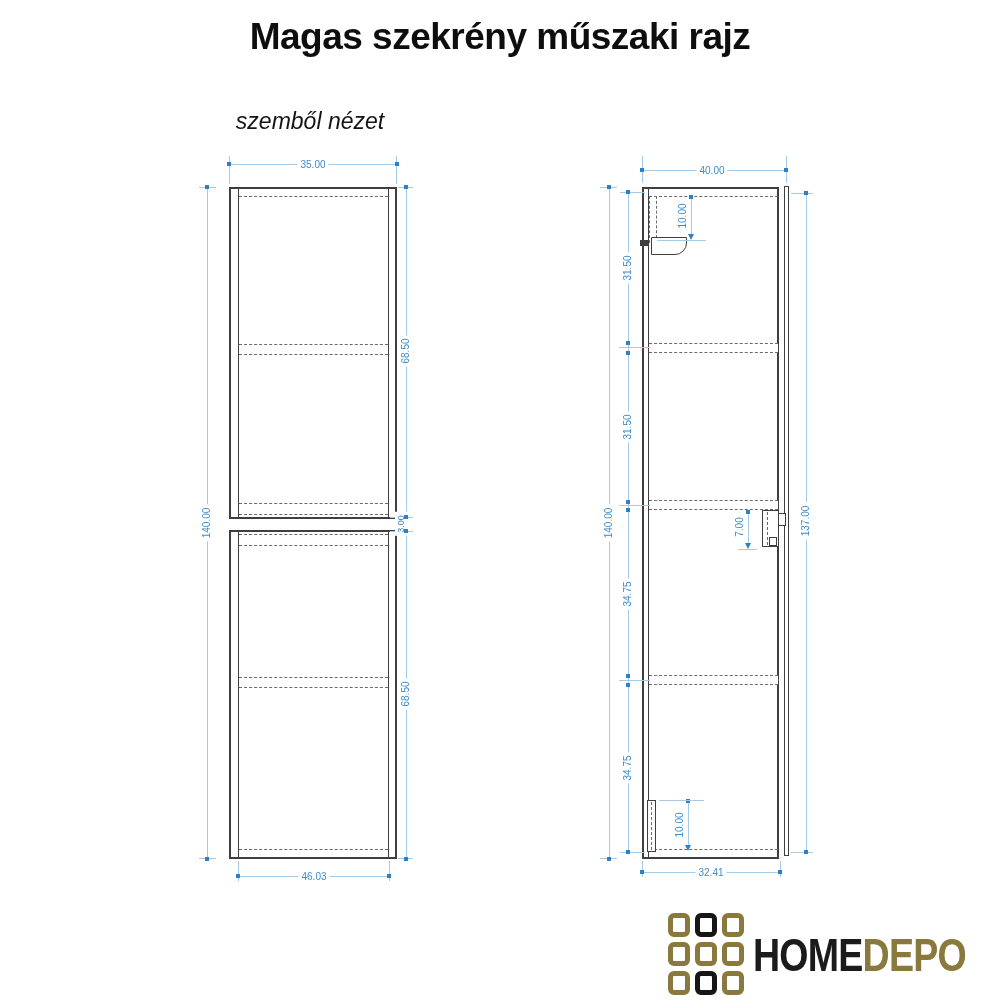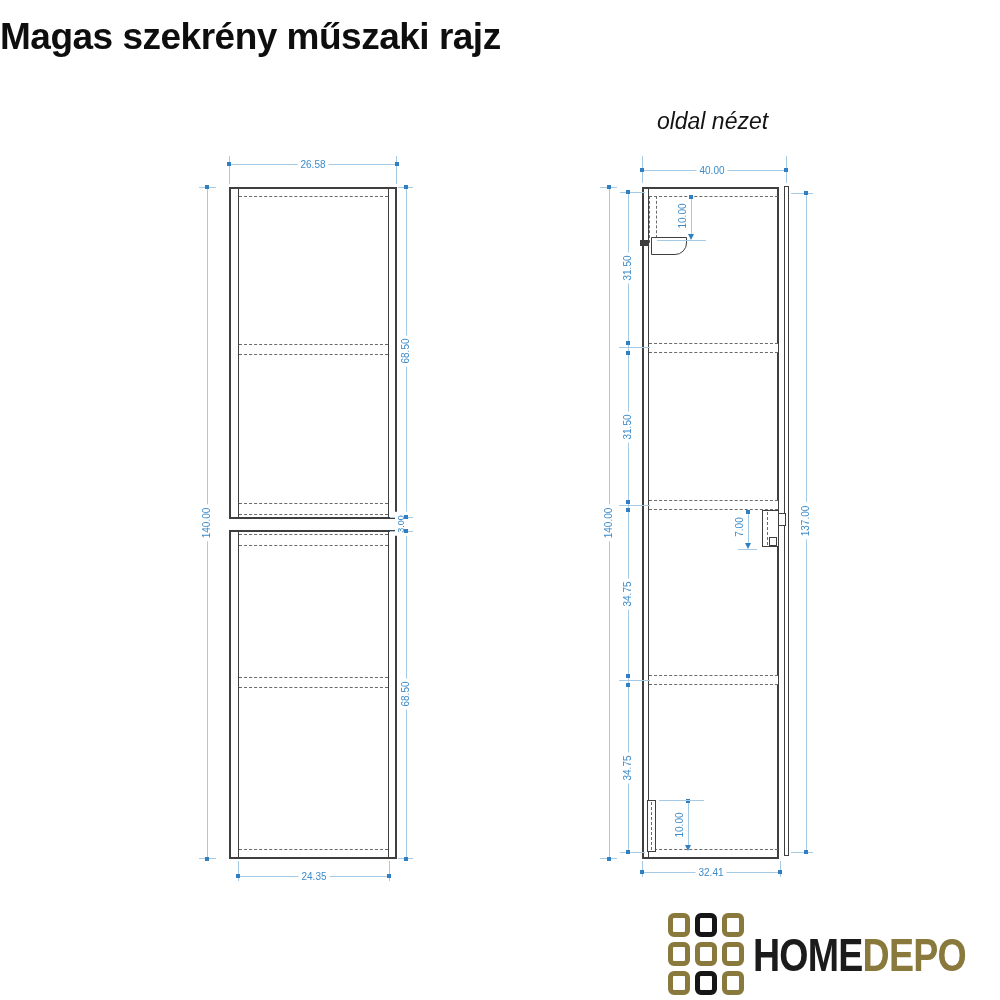--- a/index.html
+++ b/index.html
@@ -16,61 +16,61 @@
   
   .h{position:absolute;height:1px;background:#a6cbe7;}
   .v{position:absolute;width:1px;background:#a6cbe7;}
   .tick{position:absolute;width:4px;height:4px;background:#2f7fc2;}
   .arr-d{position:absolute;width:0;height:0;border-left:3.5px solid transparent;border-right:3.5px solid transparent;border-top:6px solid #2f7fc2;}
   .lab{position:absolute;transform:translate(-50%,-50%);background:#fff;color:#3d8bc9;
        font-size:10px;line-height:12px;padding:0 3px;white-space:nowrap;}
   .labv{position:absolute;transform:translate(-50%,-50%) rotate(-90deg);background:#fff;color:#3d8bc9;
        font-size:10px;line-height:12px;padding:0 3px;white-space:nowrap;}
   
-  .title{position:absolute;left:0;top:16px;width:1000px;text-align:left;
+  .title{position:absolute;left:0;top:16px;width:1000px;text-align:center;
          font-size:37px;font-weight:700;letter-spacing:-0.5px;color:#0e0e0e;}
   .viewlabel{position:absolute;font-size:23px;font-style:italic;color:#141414;text-align:center;}
   
   .logo-grid{position:absolute;left:668px;top:913px;display:grid;
              grid-template-columns:repeat(3,22px);grid-template-rows:repeat(3,24px);gap:5px;}
   .cell{box-sizing:border-box;width:22px;height:24px;border:5px solid #8a793c;border-radius:6px;}
   .cell.k{border-color:#161616;}
   .logo-text{position:absolute;left:753px;top:913px;height:82px;display:flex;align-items:center;
              font-size:47px;font-weight:700;letter-spacing:-1px;white-space:nowrap;
              transform:scaleX(0.80);transform-origin:left center;}
   .logo-text .p1{color:#1b1b1b;}
   .logo-text .p2{color:#8a793c;}
 </style>
 </head>
 <body>
 
 <div id="canvas">
 
   <div class="title">Magas szekrény műszaki rajz</div>
-  <div class="viewlabel" style="left:600px;top:108px;width:225px;">oldal nézet</div>
+  <div class="viewlabel" style="left:195px;top:108px;width:230px;">szemből nézet</div>
 
   <div class="box" style="left:229px;top:187px;width:168px;height:332px;"></div>
   <div class="box" style="left:229px;top:530px;width:168px;height:329px;"></div>
   <div class="sv" style="left:238px;top:189px;height:328px;"></div>
   <div class="sv" style="left:388px;top:189px;height:328px;"></div>
   <div class="sv" style="left:238px;top:532px;height:325px;"></div>
   <div class="sv" style="left:388px;top:532px;height:325px;"></div>
   <div class="dash-h" style="left:239px;top:196px;width:149px;"></div>
   <div class="shelf" style="left:239px;top:344px;width:149px;height:11px;"></div>
   <div class="shelf" style="left:239px;top:503px;width:149px;height:12px;"></div>
   <div class="shelf" style="left:239px;top:534px;width:149px;height:12px;"></div>
   <div class="shelf" style="left:239px;top:677px;width:149px;height:11px;"></div>
   <div class="dash-h" style="left:239px;top:849px;width:149px;"></div>
 
   <div class="v" style="left:229px;top:156px;height:28px;"></div>
   <div class="v" style="left:396px;top:156px;height:28px;"></div>
   <div class="h" style="left:229px;top:164px;width:168px;"></div>
   <div class="tick" style="left:227px;top:162px;"></div>
   <div class="tick" style="left:395px;top:162px;"></div>
-  <div class="lab" style="left:313px;top:165px;">26.58</div>
+  <div class="lab" style="left:313px;top:165px;">35.00</div>
 
   <div class="h" style="left:199px;top:187px;width:17px;"></div>
   <div class="h" style="left:199px;top:858px;width:17px;"></div>
   <div class="v" style="left:207px;top:187px;height:672px;"></div>
   <div class="tick" style="left:205px;top:185px;"></div>
   <div class="tick" style="left:205px;top:857px;"></div>
   <div class="labv" style="left:207px;top:523px;">140.00</div>
 
   <div class="h" style="left:398px;top:187px;width:15px;"></div>
   <div class="h" style="left:390px;top:517px;width:23px;"></div>
@@ -83,21 +83,21 @@
   <div class="tick" style="left:404px;top:185px;"></div>
   <div class="tick" style="left:404px;top:515px;"></div>
   <div class="tick" style="left:404px;top:529px;"></div>
   <div class="tick" style="left:404px;top:857px;"></div>
 
   <div class="v" style="left:238px;top:861px;height:20px;"></div>
   <div class="v" style="left:389px;top:861px;height:20px;"></div>
   <div class="h" style="left:238px;top:876px;width:152px;"></div>
   <div class="tick" style="left:236px;top:874px;"></div>
   <div class="tick" style="left:387px;top:874px;"></div>
-  <div class="lab" style="left:314px;top:877px;">24.35</div>
+  <div class="lab" style="left:314px;top:877px;">46.03</div>
 
   <div class="box" style="left:642px;top:187px;width:137px;height:672px;"></div>
   <div class="sv" style="left:648px;top:189px;height:668px;"></div>
   <div class="dash-h" style="left:649px;top:196px;width:129px;"></div>
   <div class="shelf" style="left:649px;top:343px;width:129px;height:10px;"></div>
   <div class="shelf" style="left:649px;top:500px;width:129px;height:10px;"></div>
   <div class="shelf" style="left:649px;top:675px;width:129px;height:10px;"></div>
   <div class="dash-h" style="left:649px;top:849px;width:129px;"></div>
 
   <div class="box15" style="left:784px;top:186px;width:5px;height:670px;"></div>

